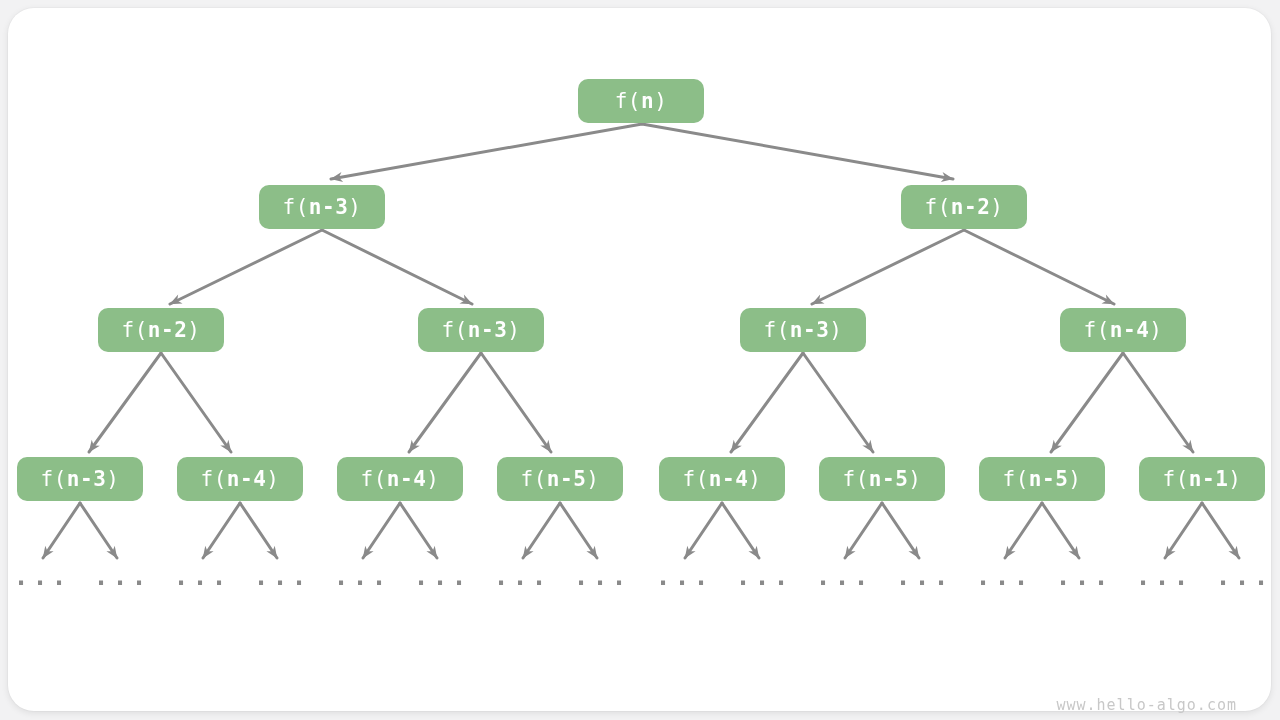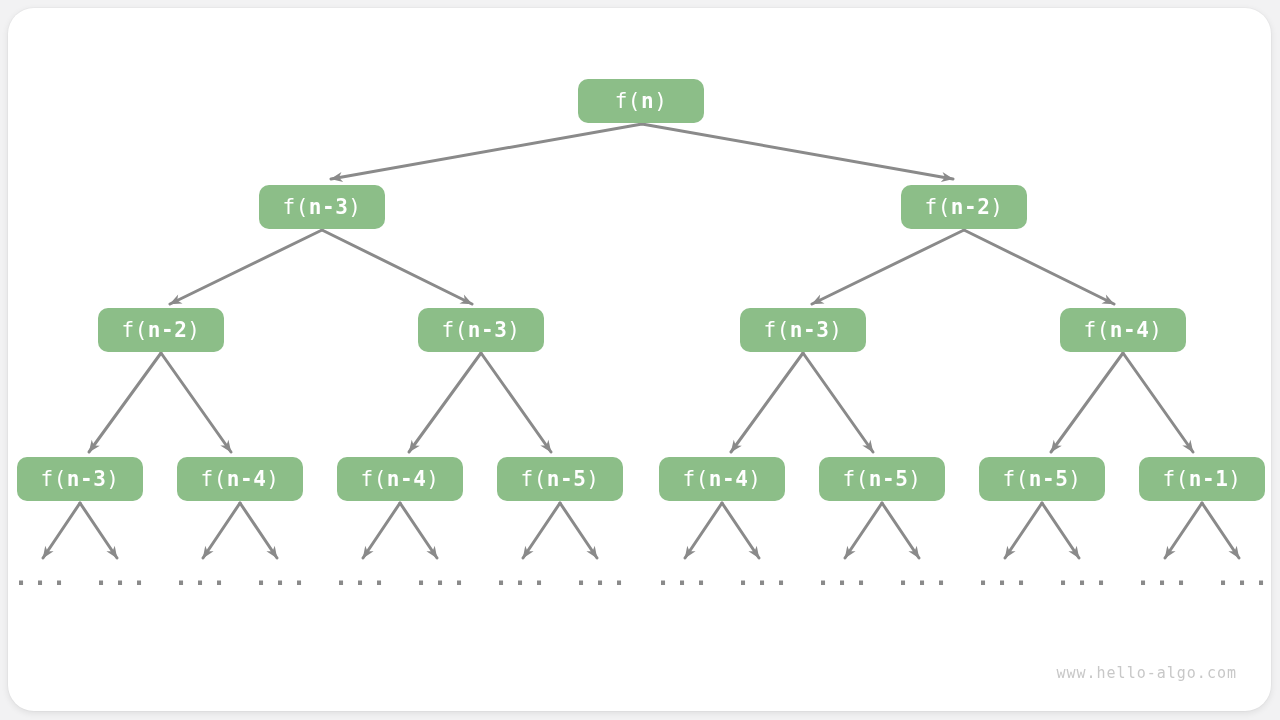--- a/index.html
+++ b/index.html
@@ -45,21 +45,21 @@
     width: 64px;
     text-align: center;
     font-size: 25px;
     font-weight: bold;
     letter-spacing: 4px;
     text-indent: 4px;
     color: var(--ellipsis-dots, #8a8a8a);
   }
   .watermark {
     position: absolute;
-    right: 43px; top: 664px;
+    right: 43px; top: 696px;
     font-size: 15px;
     letter-spacing: 1px;
     color: var(--watermark-text, #c8c8c8);
   }
 </style>
 </head>
 <body>
 
 <div class="card"></div>
 

